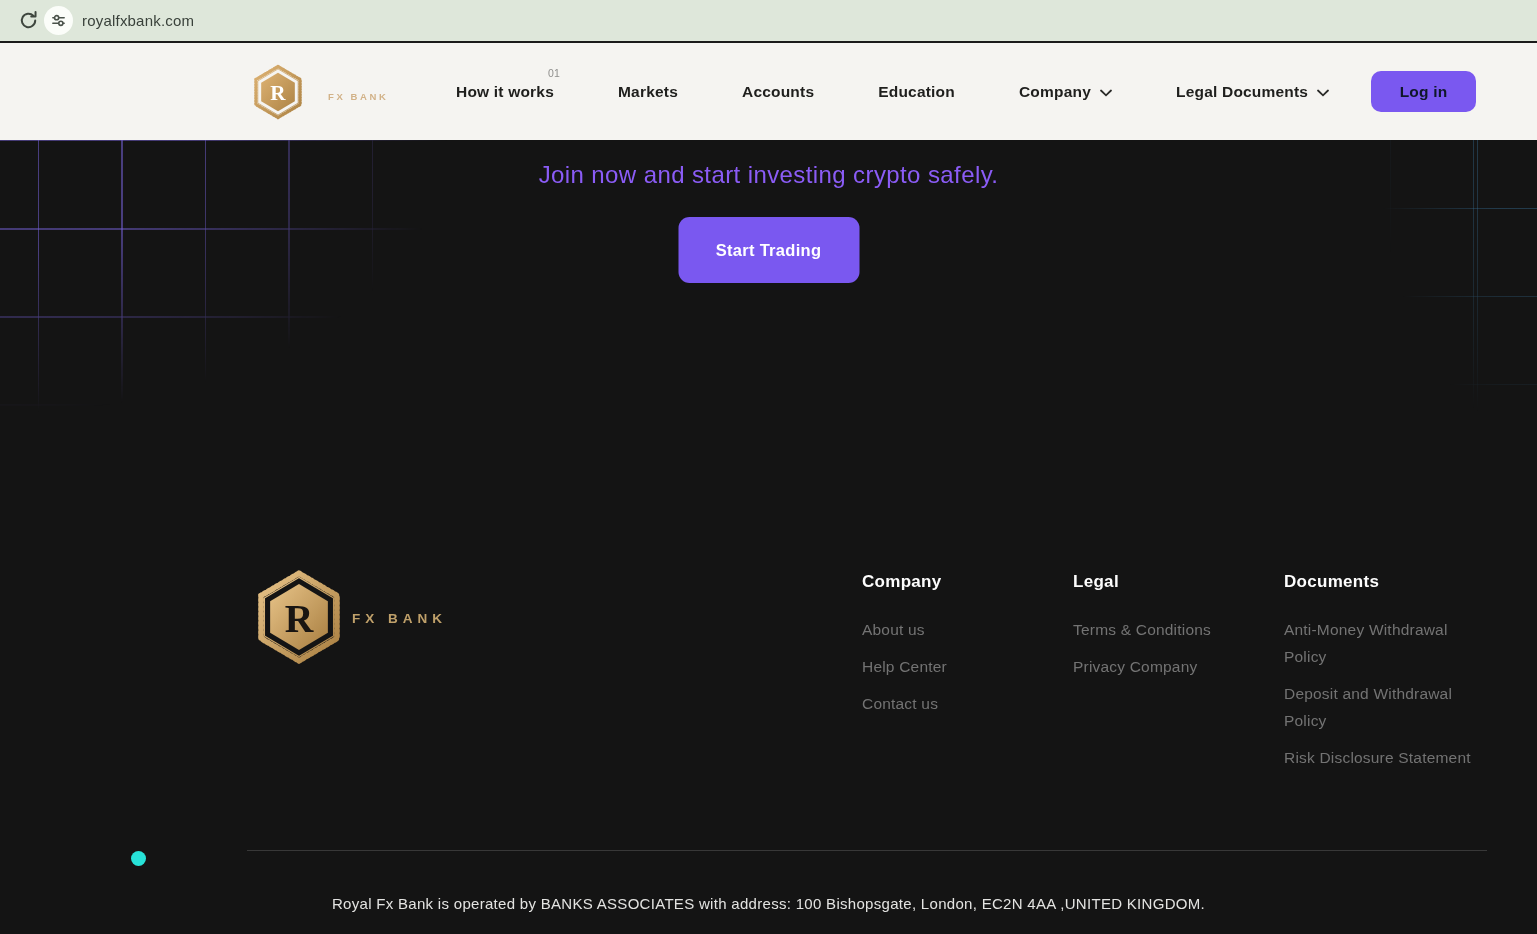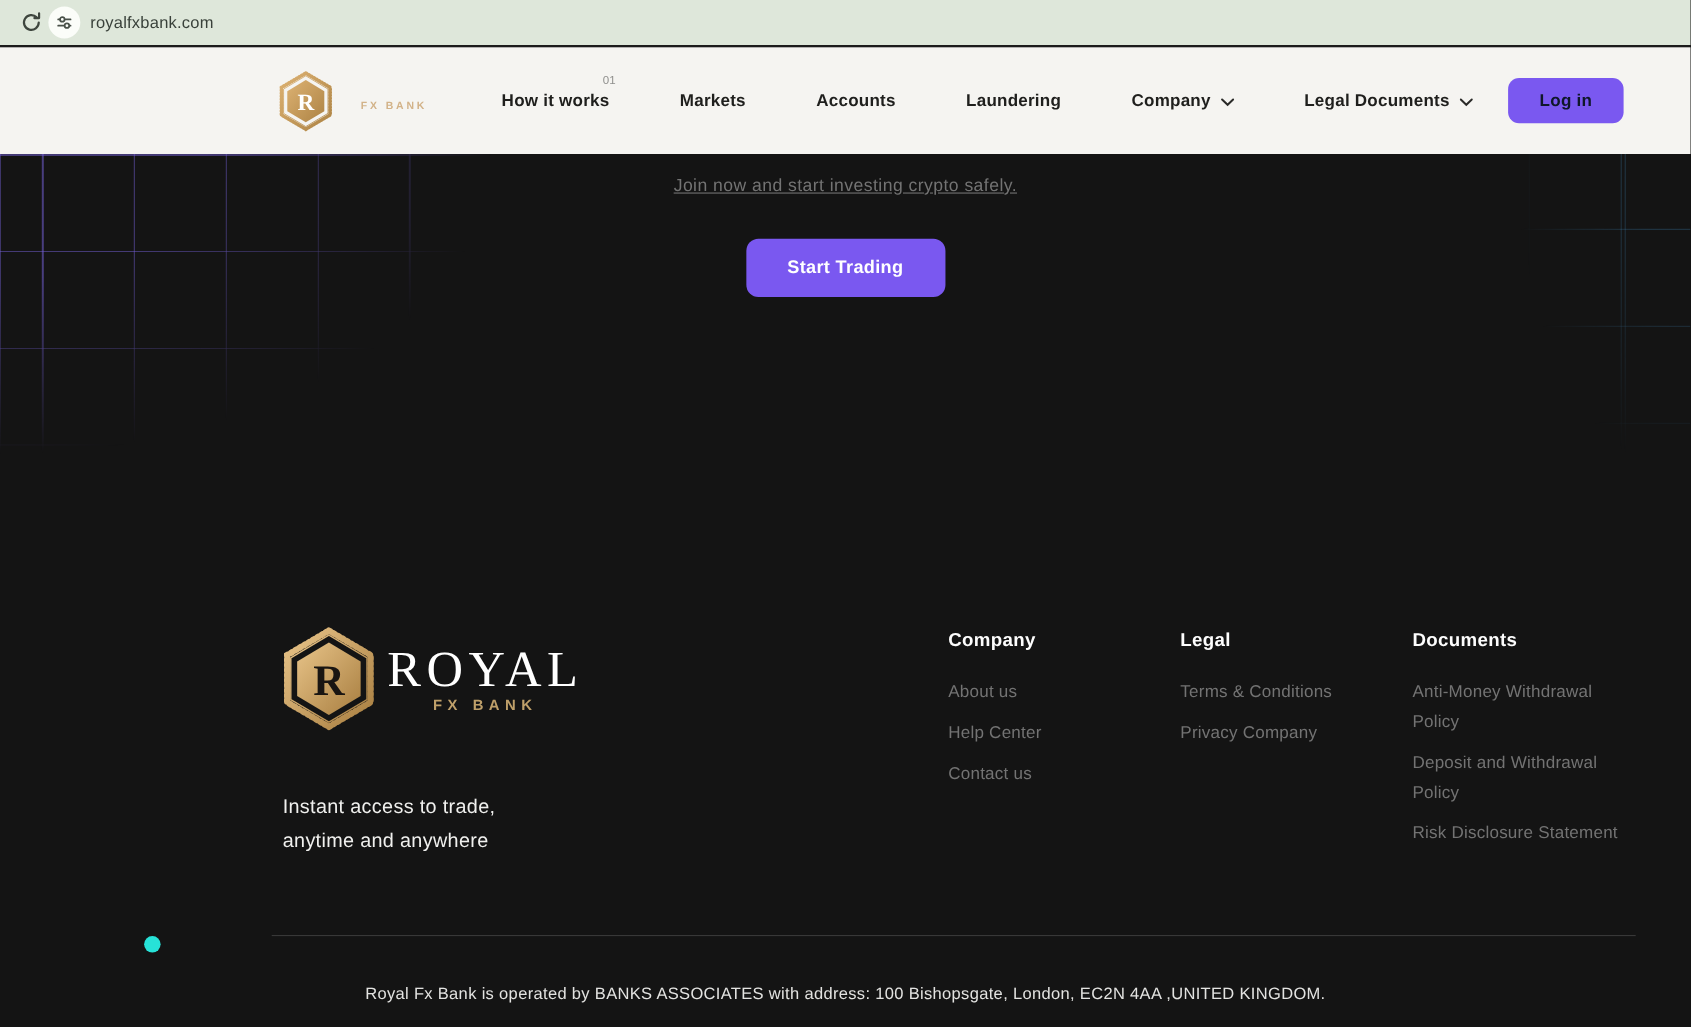--- a/index.html
+++ b/index.html
@@ -46,23 +46,23 @@
     mask-image:radial-gradient(ellipse 115% 115% at 0% 0%, #000 30%, transparent 72%); }
   .grid-blue { position:absolute; right:0; top:0; width:170px; height:340px; pointer-events:none;
     background-image:
       repeating-linear-gradient(to right, rgba(62,130,178,.35) 0 1px, transparent 1px 83px),
       repeating-linear-gradient(to bottom, rgba(62,130,178,.35) 0 1px, transparent 1px 88px);
     background-position:110px 0, 0 68px;
     -webkit-mask-image:radial-gradient(ellipse 130% 120% at 100% 0%, #000 25%, transparent 72%);
     mask-image:radial-gradient(ellipse 130% 120% at 100% 0%, #000 25%, transparent 72%); }
 
   .cta-text { position:absolute; top:21px; left:0; width:100%; text-align:center;
-    font-size:16px; color:#737373; letter-spacing:.4px; font-weight:500;text-decoration:underline; }
+    font-size:24px; color:#8b5cf6; letter-spacing:.4px; font-weight:500; }
   .start-btn { position:absolute; top:77px; left:50%; transform:translateX(-50%);
-    width:181px; height:53px; border:none; border-radius:11px; background:#7a58f0; color:#fff;
+    width:181px; height:66px; border:none; border-radius:11px; background:#7a58f0; color:#fff;
     font-family:"Liberation Sans",sans-serif; font-size:16.5px; font-weight:700; cursor:pointer;
     letter-spacing:.3px; }
 
   
   .footer-brand { position:absolute; left:256px; top:430px; }
   .brand-row { display:flex; align-items:center; }
   .hex-logo-lg { width:86px; height:94px; }
   .brand-text { margin-left:10px; text-align:center; }
   .brand-name { font-family:"Liberation Serif", serif; font-size:46px; color:#fff;
     letter-spacing:5px; font-weight:500; line-height:44px; }
@@ -132,21 +132,21 @@
         <span class="nav-badge">01</span>
         <span>How it works</span>
       </div>
       <div class="nav-item">
         <span>Markets</span>
       </div>
       <div class="nav-item">
         <span>Accounts</span>
       </div>
       <div class="nav-item">
-        <span>Laundering</span>
+        <span>Education</span>
       </div>
       <div class="nav-item">
         <span>Company</span>
         <svg class="chev" width="12" height="8" viewBox="0 0 12 8">
           <path d="M1 1.5 L6 6.3 L11 1.5" fill="none" stroke="#2b2b29" stroke-width="1.8" stroke-linecap="round"></path>
         </svg>
       </div>
       <div class="nav-item">
         <span>Legal Documents</span>
         <svg class="chev" width="12" height="8" viewBox="0 0 12 8">
@@ -173,27 +173,22 @@
               <stop offset="0" stop-color="#e8c489"></stop>
                 <stop offset="1" stop-color="#a87e40"></stop>
             </linearGradient>
           </defs>
           <path d="M52 4 L98 31 L98 83 L52 110 L6 83 L6 31 Z" fill="none" stroke="url(#gold2)" stroke-width="7" stroke-dasharray="2 3.6" stroke-linecap="round"></path>
           <path d="M52 9 L94 34 L94 80 L52 105 L10 80 L10 34 Z" fill="none" stroke="url(#gold2)" stroke-width="1.6"></path>
           <path d="M52 17 L87 38 L87 76 L52 97 L17 76 L17 38 Z" fill="url(#gold2)"></path>
           <text x="52" y="75" text-anchor="middle" font-family="Liberation Serif, serif" font-size="48" font-weight="bold" fill="#191512">R</text>
         </svg>
         <div class="brand-text">
-          <div class="brand-name">ROYAL</div>
           <div class="brand-name-sub">FX BANK</div>
         </div>
-      </div>
-      <div class="tagline">
-        <div>Instant access to trade,</div>
-        <div>anytime and anywhere</div>
       </div>
     </div>
 
     <div class="footer-cols">
       <div class="fcol">
         <div class="fcol-title">Company</div>
         <div class="flink">About us</div>
         <div class="flink">Help Center</div>
         <div class="flink">Contact us</div>
       </div>

